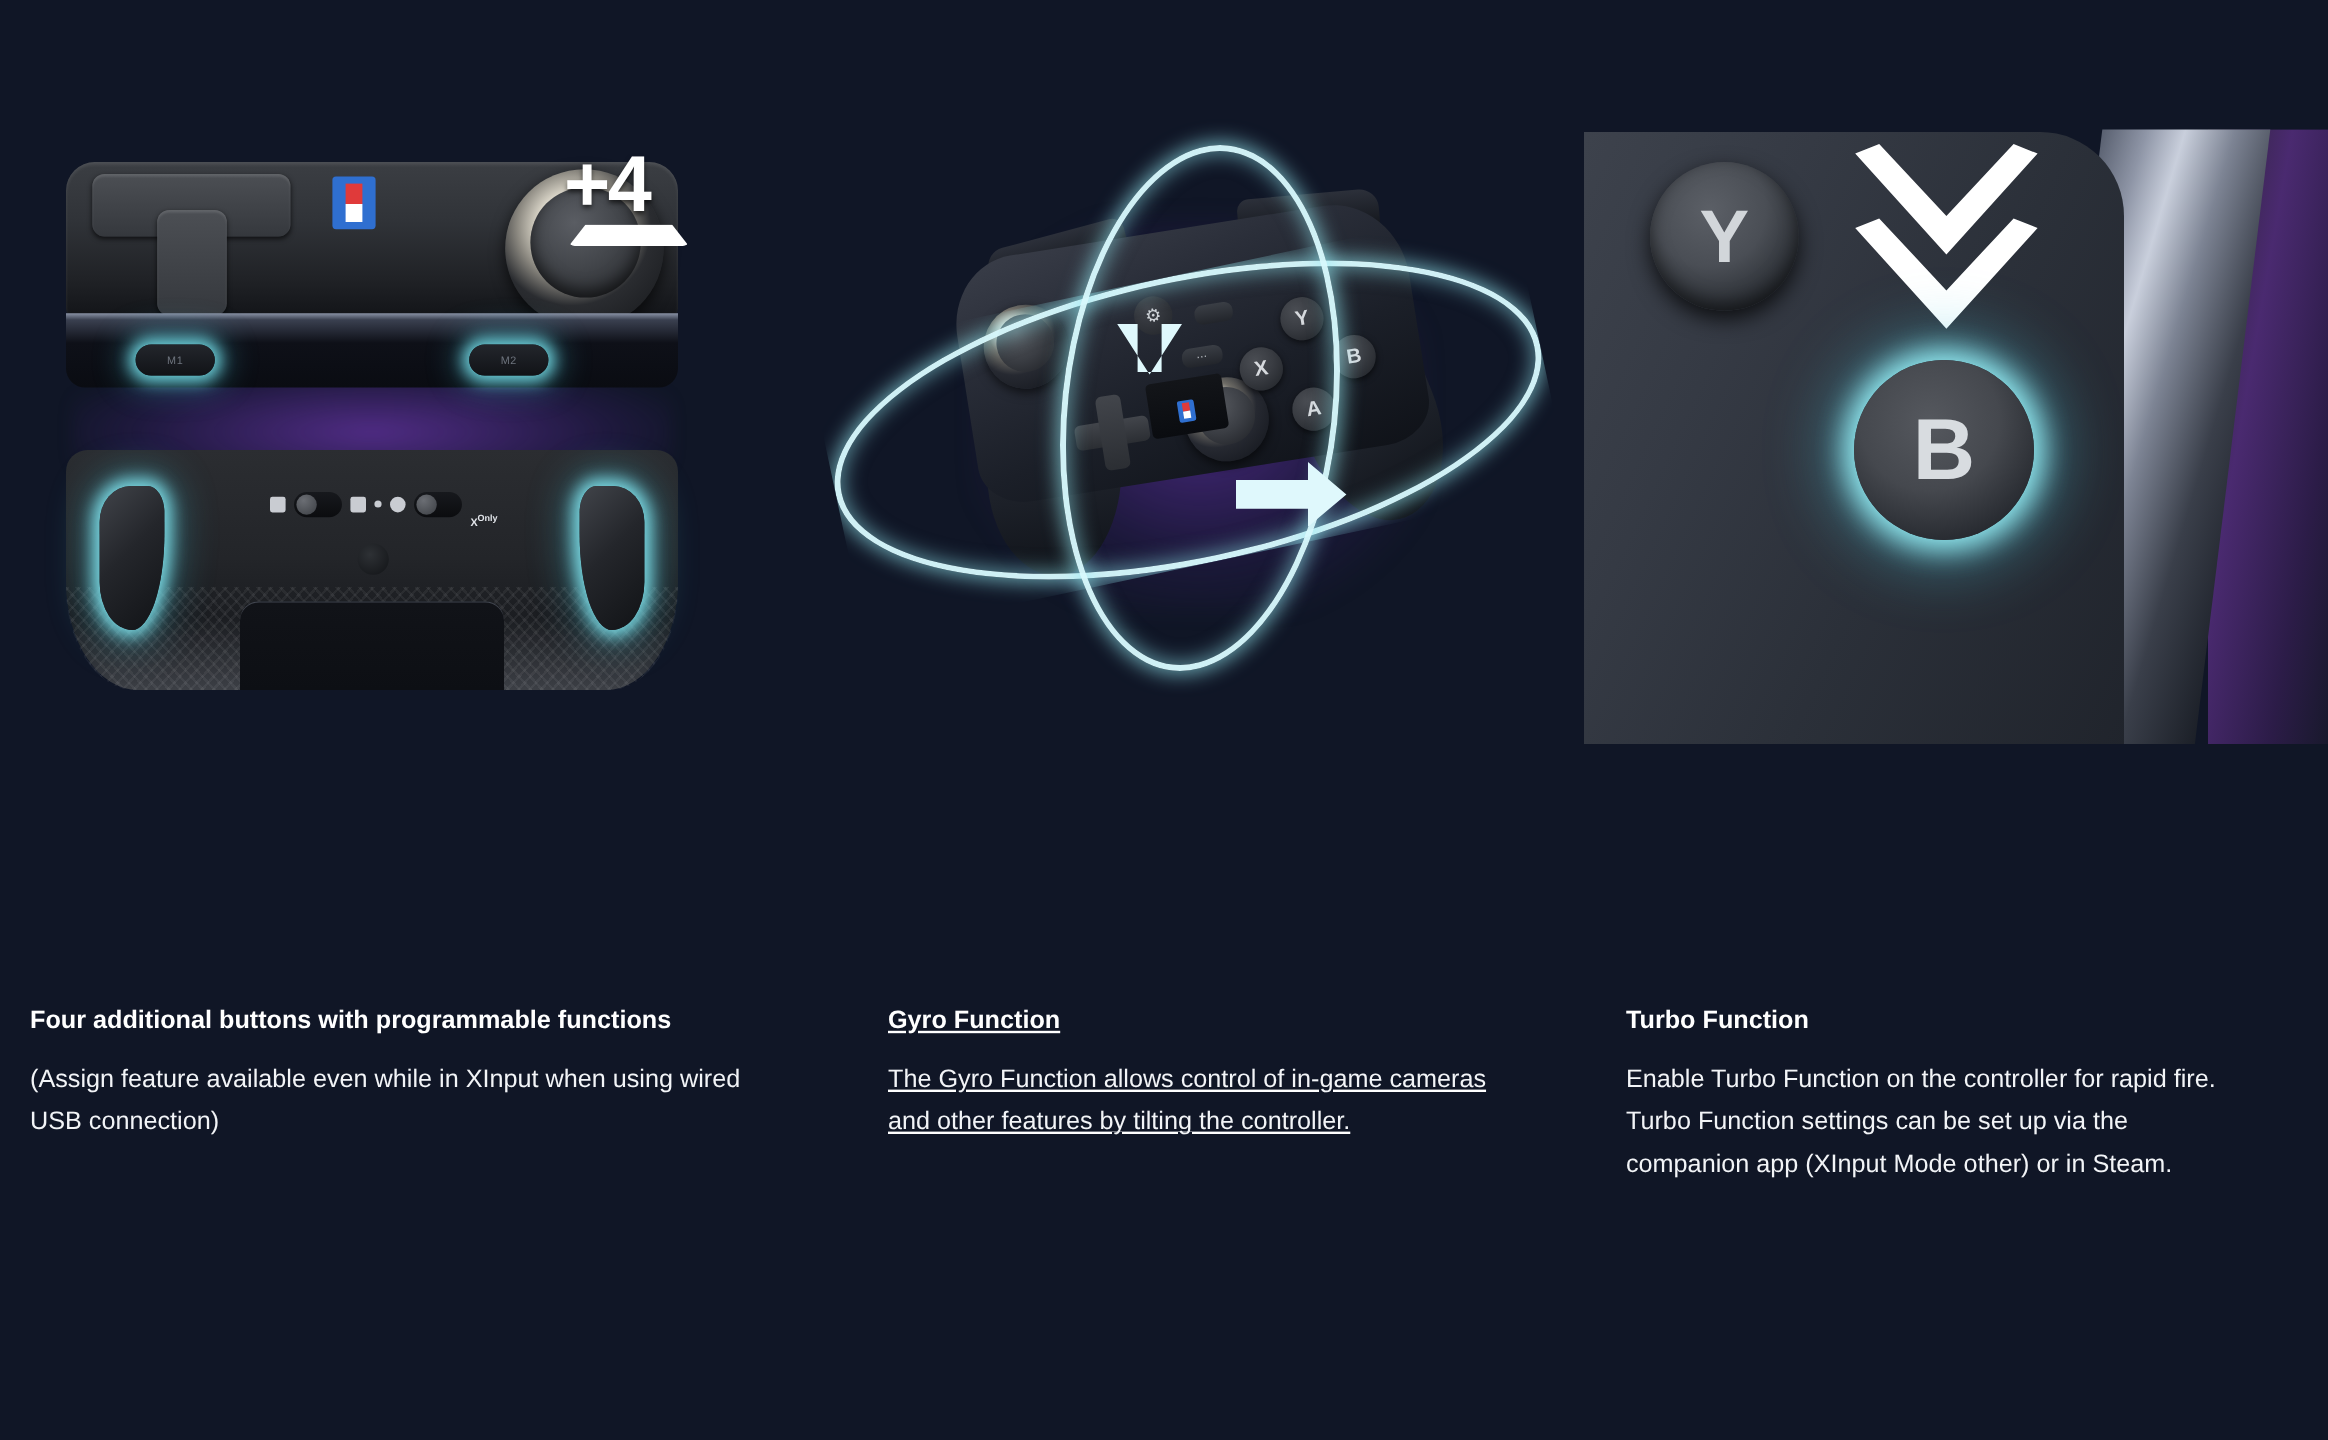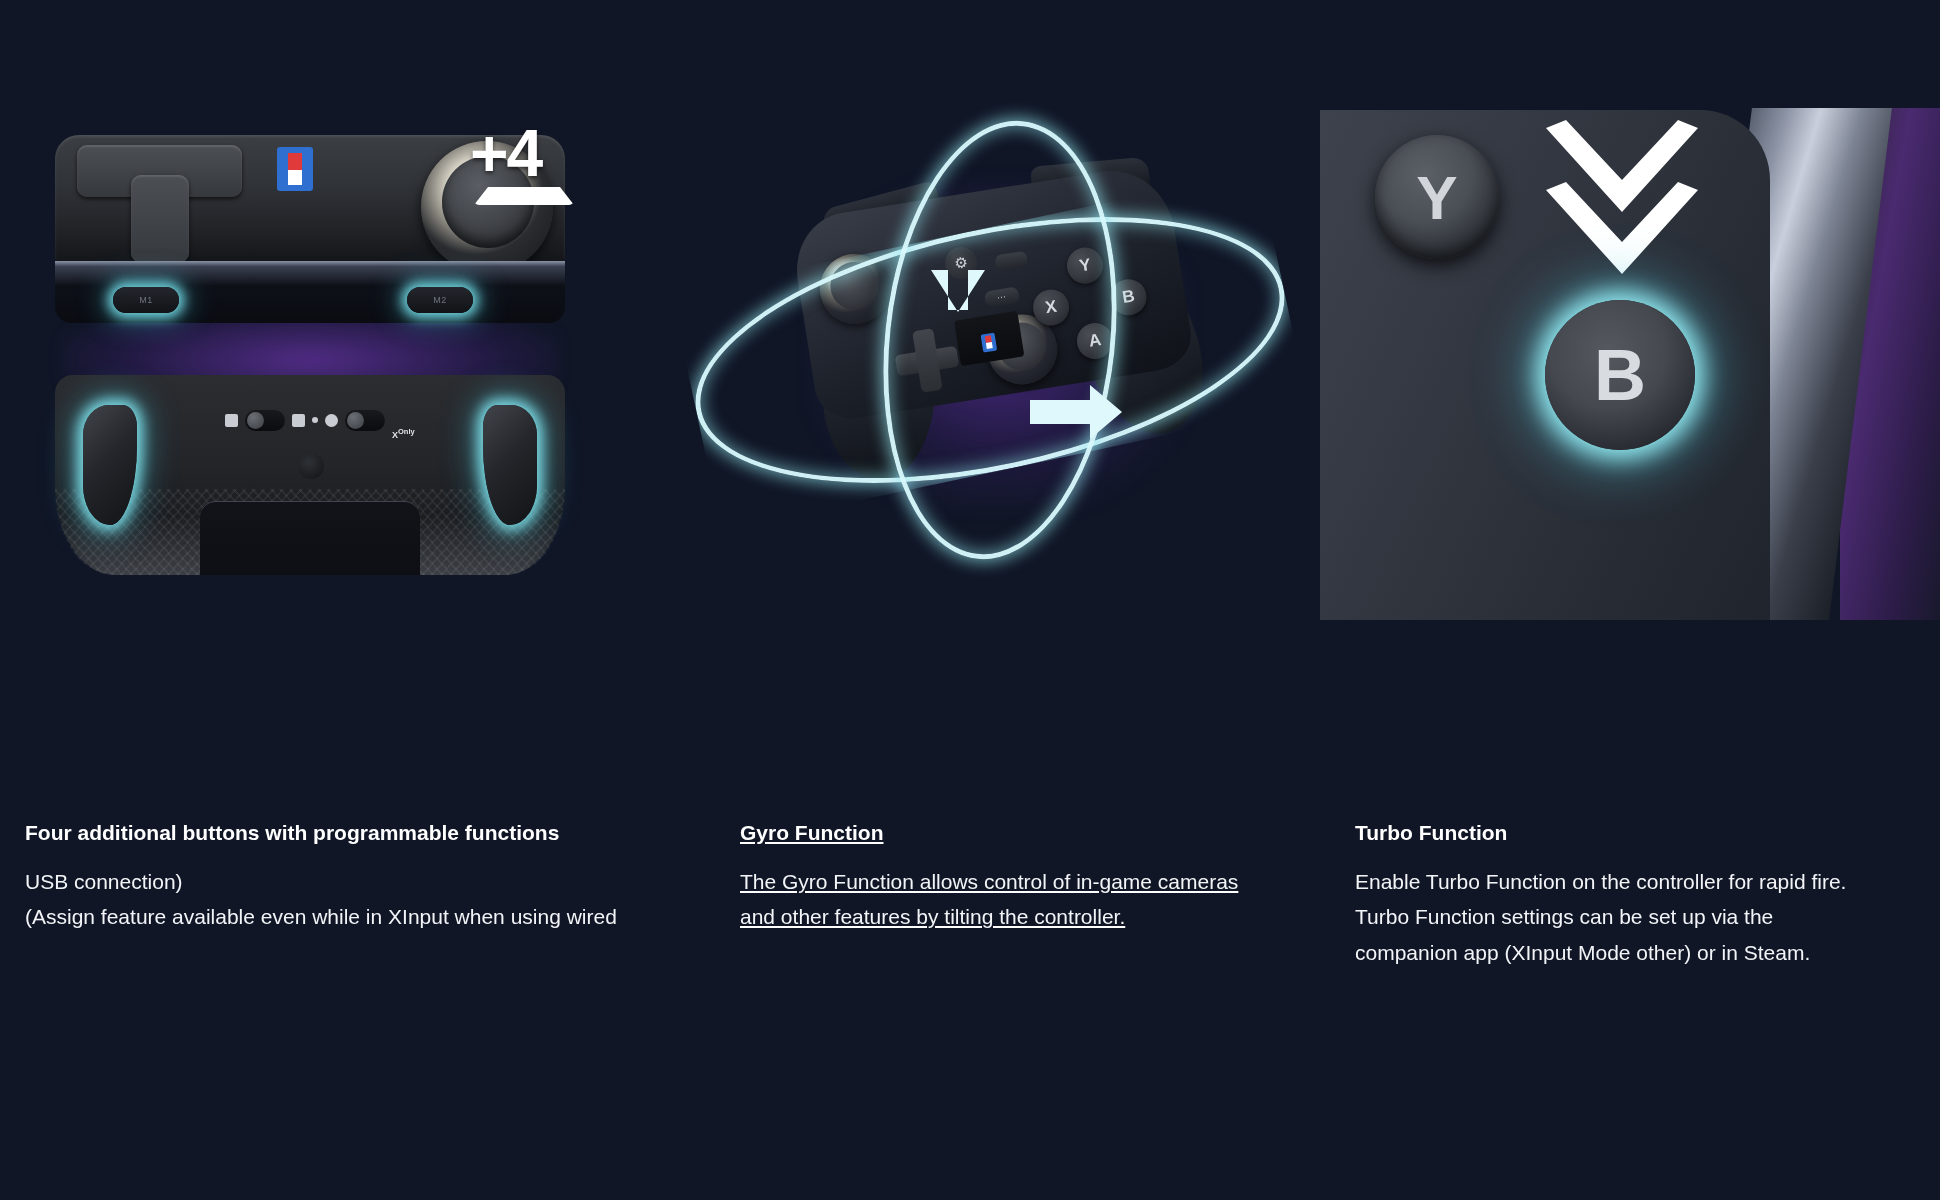--- a/index.html
+++ b/index.html
@@ -126,21 +126,21 @@
     top: 26px;
     width: 66px; height: 26px;
     border-radius: 13px;
     background: linear-gradient(180deg, #23262c, #111317);
     display: flex; align-items: center; justify-content: center;
     font-size: 9px; letter-spacing: 0.5px; color: #6e747e;
     box-shadow: 0 0 12px 5px rgba(120, 225, 235, 0.9),
                 0 0 26px 11px rgba(70, 190, 210, 0.35);
   }
   .p1-m1 { left: 58px; }
-  .p1-m2 { left: 352px; }
+  .p1-m2 { left: 336px; }
 
   
   .p1-haze {
     position: absolute;
     left: 60px; top: 300px;
     width: 500px; height: 120px;
     background: radial-gradient(ellipse at 50% 50%, rgba(92, 48, 150, 0.85) 0%, rgba(60, 32, 110, 0.35) 55%, rgba(16, 22, 38, 0) 80%);
     filter: blur(6px);
   }
 
@@ -475,20 +475,21 @@
   .col-1 { left: 25px;   width: 640px; }
   .col-2 { left: 740px;  width: 560px; text-decoration: underline; }
   .col-3 { left: 1355px; width: 560px; }
 
   .col-title {
     font-size: 21px;
     font-weight: bold;
     color: #ffffff;
     margin-bottom: 19px;
     line-height: 1.2;
+    margin-top: 18px;
   }
   .col-line {
     font-size: 21px;
     color: #f2f4f7;
     line-height: 1.68;
     font-weight: 400;
   }
 </style>
 </head>
 <body style="background: rgb(16, 22, 38);">
@@ -609,22 +610,22 @@
         </div>
       </div>
 
     </div>
   </div>
 
   <div class="columns">
 
     <div class="col col-1">
       <div class="col-title">Four additional buttons with programmable functions</div>
+      <div class="col-line">(Assign feature available even while in XInput when using wired</div>
       <div class="col-line">USB connection)</div>
-      <div class="col-line">(Assign feature available even while in XInput when using wired</div>
     </div>
 
     <div class="col col-2">
       <div class="col-title">Gyro Function</div>
       <div class="col-line">The Gyro Function allows control of in-game cameras</div>
       <div class="col-line">and other features by tilting the controller.</div>
     </div>
 
     <div class="col col-3">
       <div class="col-title">Turbo Function</div>

